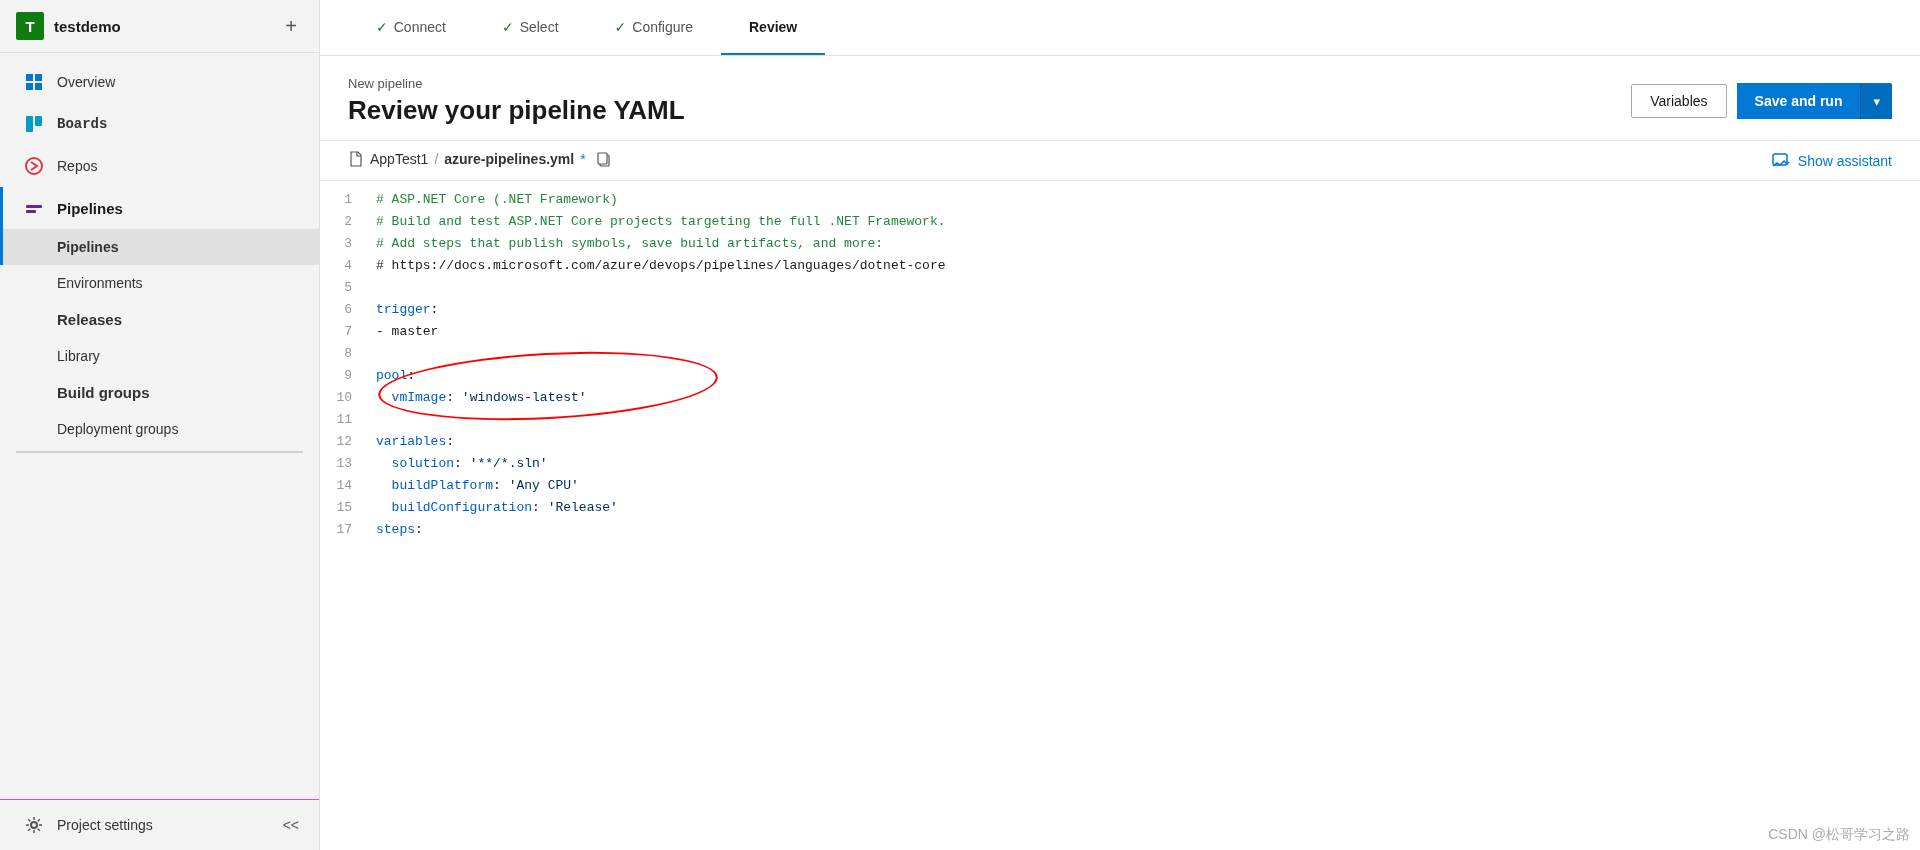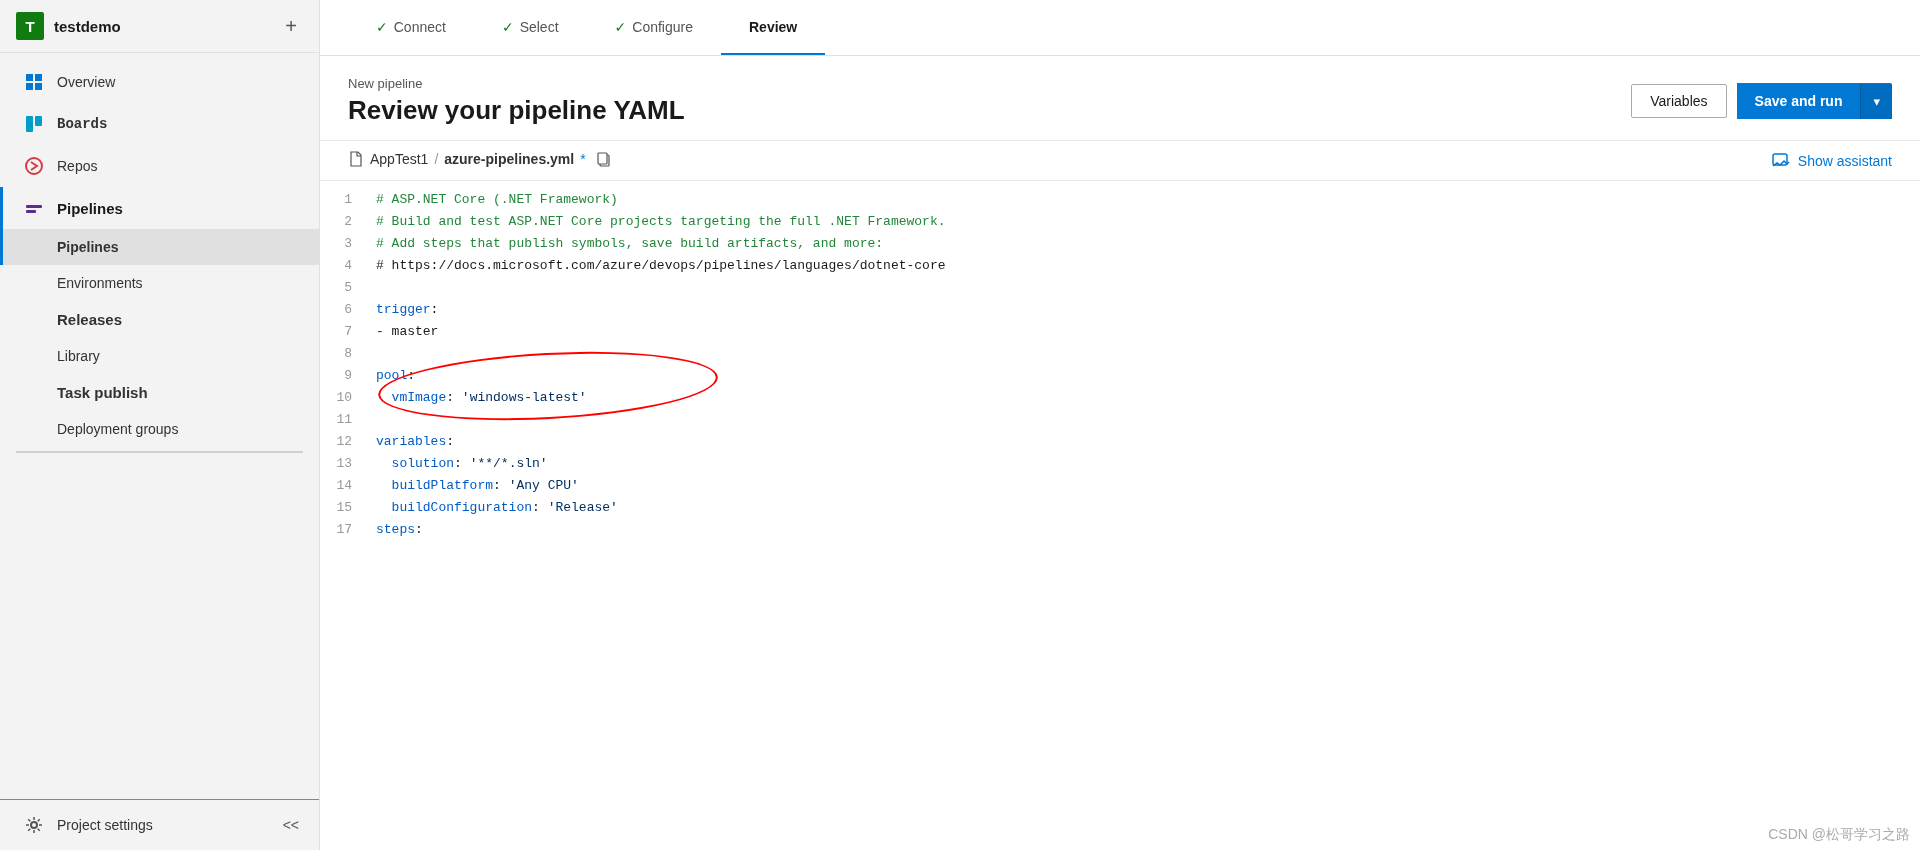--- a/index.html
+++ b/index.html
@@ -347,21 +347,21 @@
 
     <div class="nav-item nav-sub-item" style="font-size:15px;font-weight:700;">
       <span>Releases</span>
     </div>
 
     <div class="nav-item nav-sub-item">
       <span>Library</span>
     </div>
 
     <div class="nav-item nav-sub-item" style="font-size:15px;font-weight:700;">
-      <span>Task publish</span>
+      <span>Build groups</span>
     </div>
 
     <div class="nav-item nav-sub-item">
       <span>Deployment groups</span>
     </div>
     <div class="sidebar-divider"></div>
   </nav>
   <div class="sidebar-bottom">
     <div class="nav-item">
       <div class="nav-icon">

